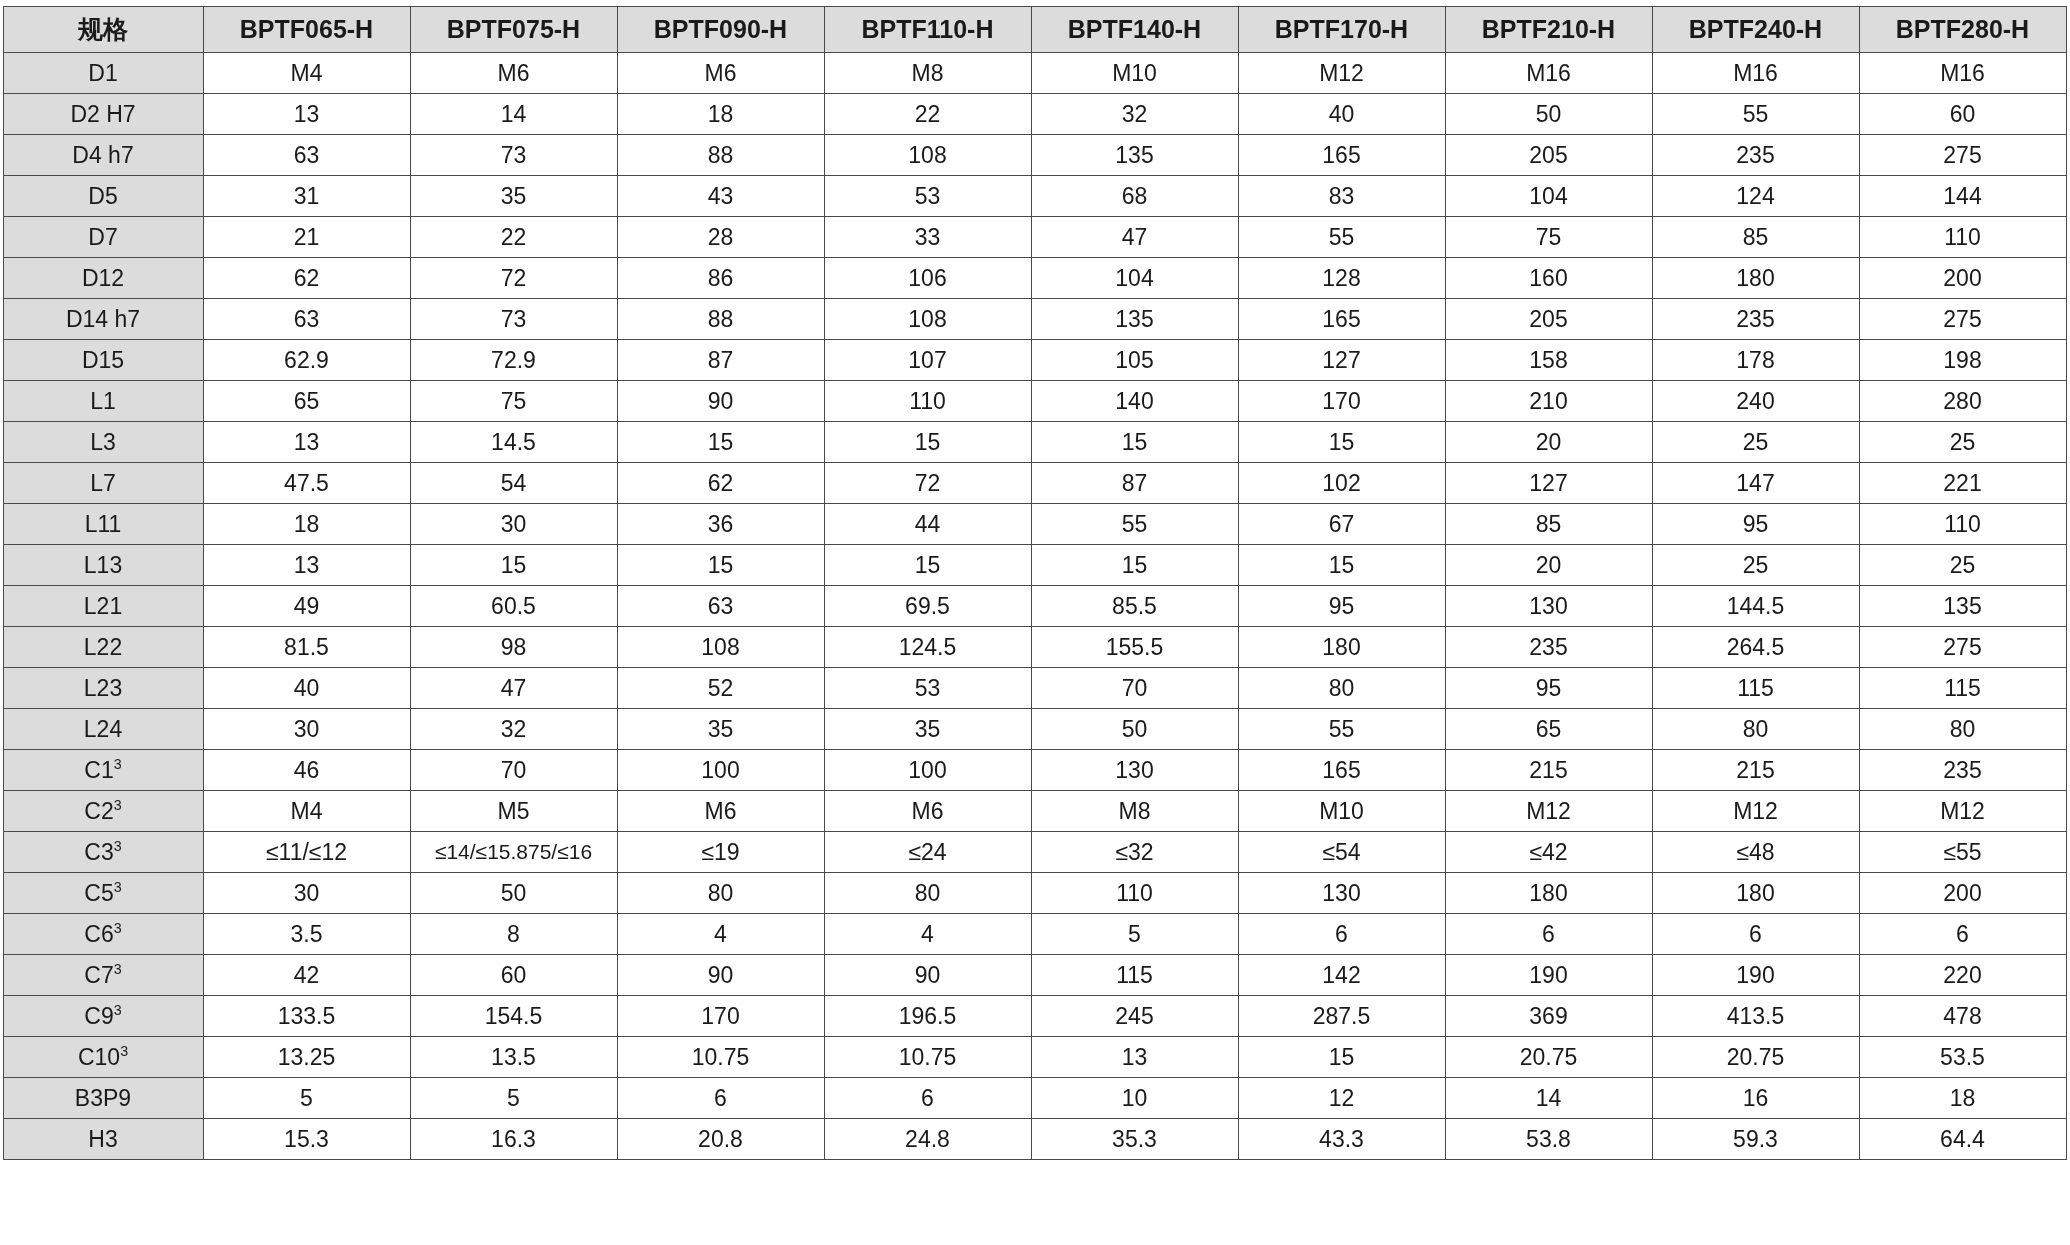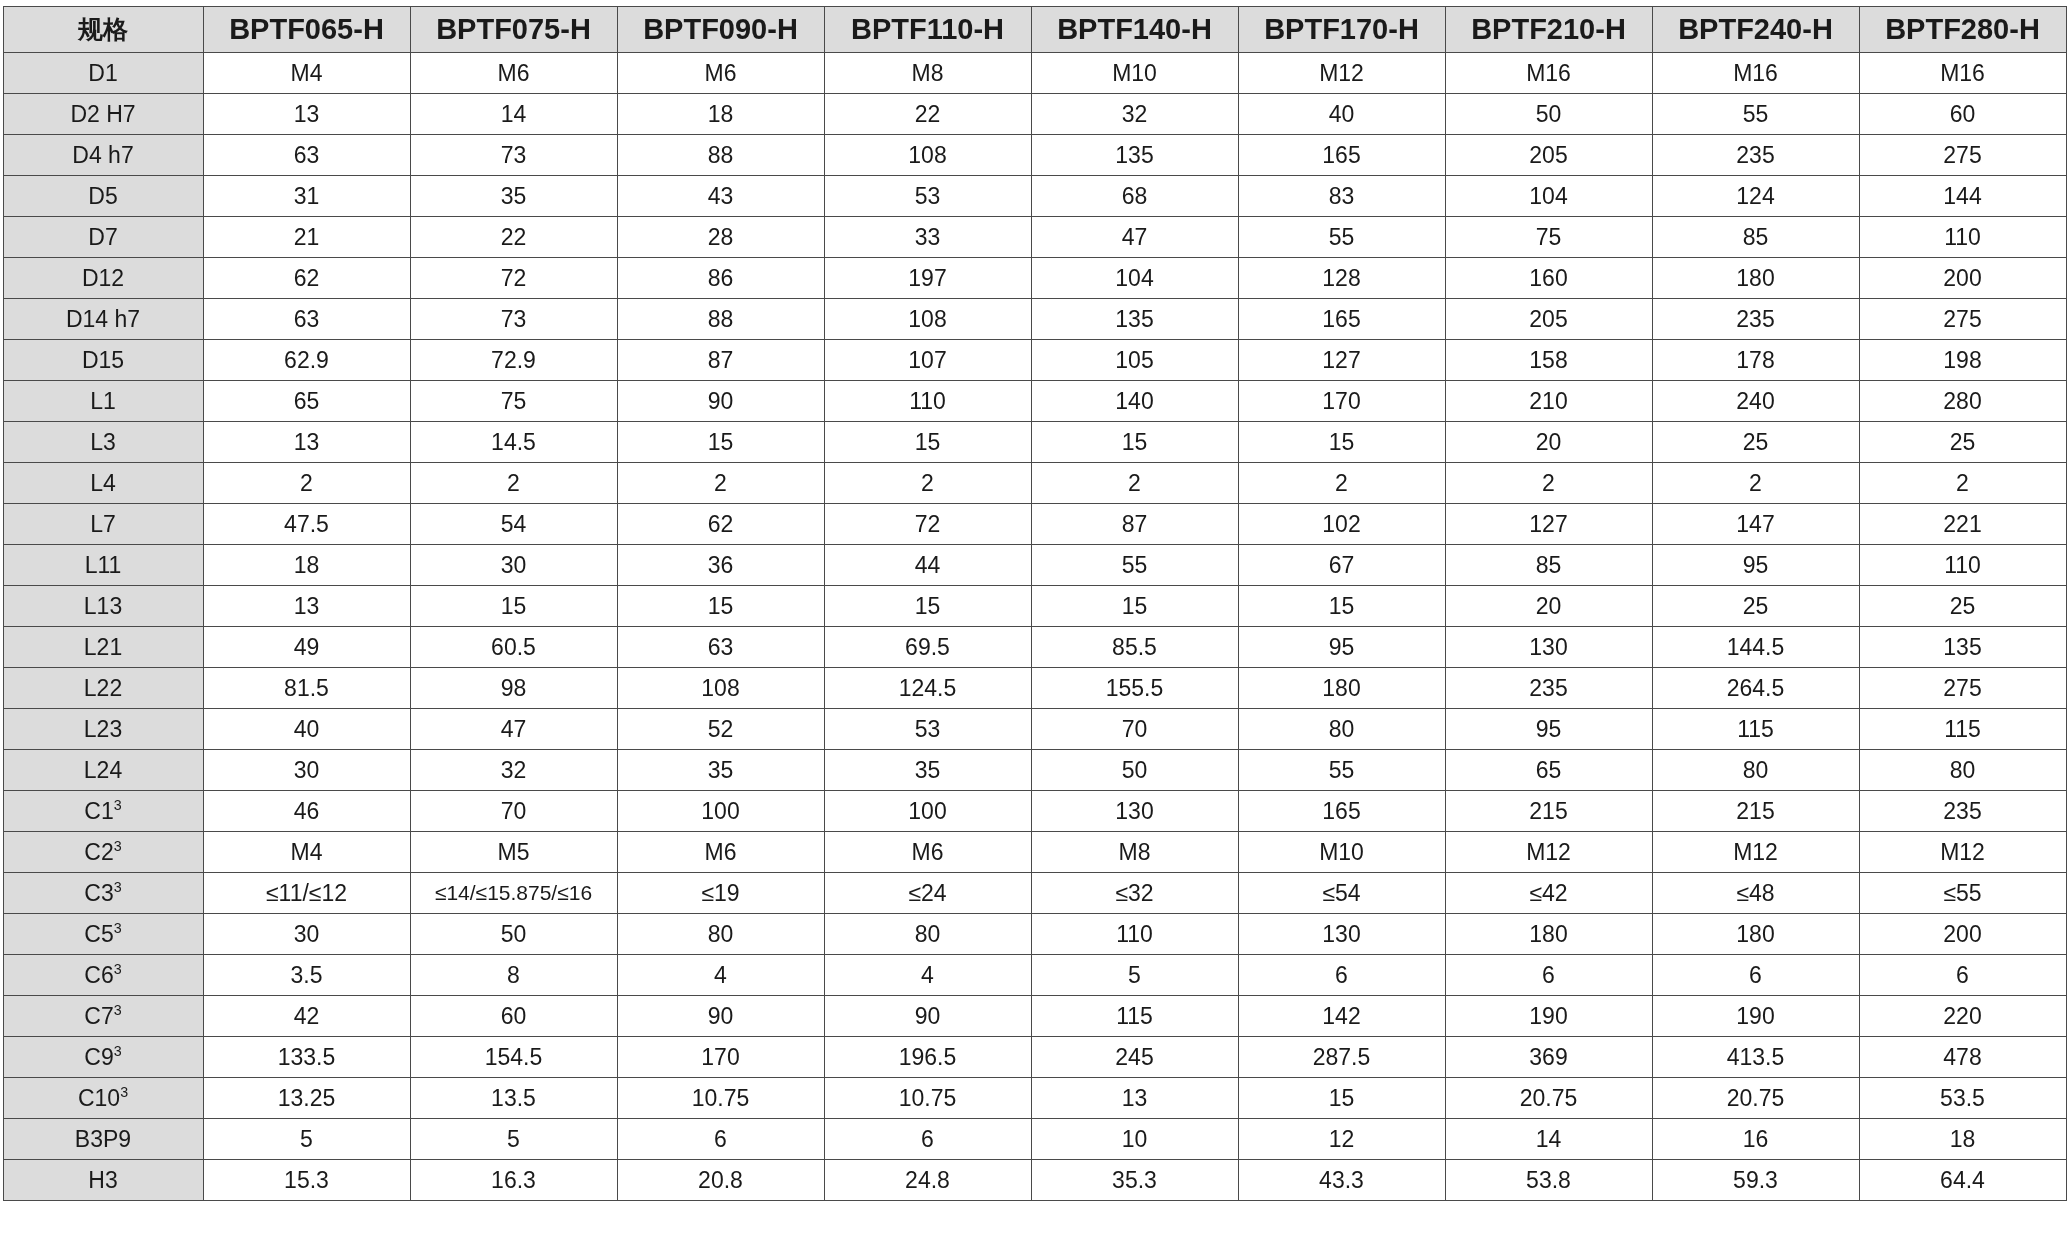--- a/index.html
+++ b/index.html
@@ -36,21 +36,21 @@
     font-size: 23px;
     color: #1a1a1a;
     height: 40px;
     padding: 0 2px;
     overflow: hidden;
     white-space: nowrap;
   }
   table.spec thead th {
     background: #dcdcdc;
     font-weight: bold;
-    font-size: 29px;
+    font-size: 25px;
     height: 45px;
   }
   table.spec thead th.first-header {
     font-size: 25px;
   }
   table.spec tbody th.row-label {
     background: #dcdcdc;
     font-weight: normal;
     font-size: 23px;
   }
@@ -158,21 +158,21 @@
           <td>55</td>
           <td>75</td>
           <td>85</td>
           <td>110</td>
         </tr>
         <tr>
           <th class="row-label">D12</th>
           <td>62</td>
           <td>72</td>
           <td>86</td>
-          <td>197</td>
+          <td>106</td>
           <td>104</td>
           <td>128</td>
           <td>160</td>
           <td>180</td>
           <td>200</td>
         </tr>
         <tr>
           <th class="row-label">D14 h7</th>
           <td>63</td>
           <td>73</td>
@@ -214,32 +214,20 @@
           <td>14.5</td>
           <td>15</td>
           <td>15</td>
           <td>15</td>
           <td>15</td>
           <td>20</td>
           <td>25</td>
           <td>25</td>
         </tr>
         <tr>
-          <th class="row-label">L4</th>
-          <td>2</td>
-          <td>2</td>
-          <td>2</td>
-          <td>2</td>
-          <td>2</td>
-          <td>2</td>
-          <td>2</td>
-          <td>2</td>
-          <td>2</td>
-        </tr>
-        <tr>
           <th class="row-label">L7</th>
           <td>47.5</td>
           <td>54</td>
           <td>62</td>
           <td>72</td>
           <td>87</td>
           <td>102</td>
           <td>127</td>
           <td>147</td>
           <td>221</td>

